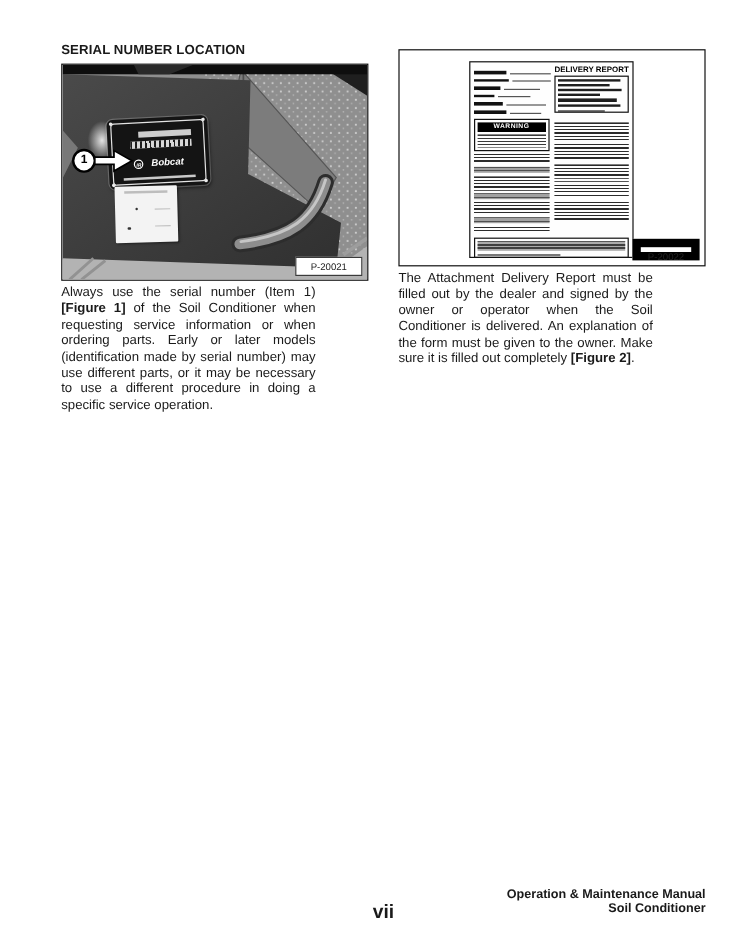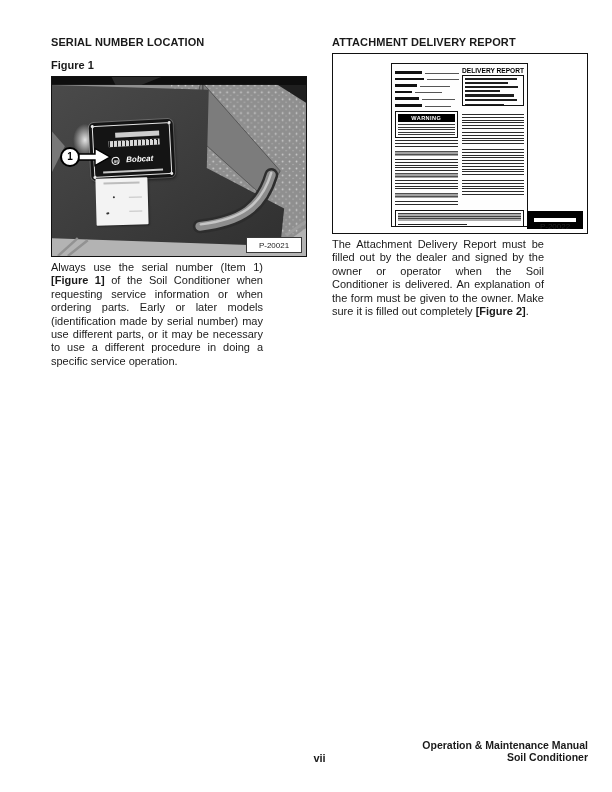--- a/index.html
+++ b/index.html
@@ -129,31 +129,30 @@
     position:absolute; right:4px; bottom:4px; width:56px; height:18px;
     background:#fff; border:7px solid #000000;
     font-size:8px; text-align:center; line-height:17px; color:#222;
   }
 
   
   .footer { position:absolute; left:51px; width:537px; top:740px; }
   .footer-right { text-align:right; font-weight:bold; font-size:10.5px; line-height:11.5px; }
   .footer-page {
     position:absolute; top:11.5px; left:0; right:0; text-align:center;
-    font-weight:bold; font-size:11px;
+    font-weight:bold; font-size:16px;
   }
 </style>
 </head>
 <body>
 
 <div class="page">
 
   <div class="col col-left">
     <div class="heading">SERIAL NUMBER LOCATION</div>
-    <div class="figlabel">Figure 1</div>
 
     <div class="figure-frame photo">
       <svg class="photo-bg" viewBox="0 0 256 181" preserveAspectRatio="none">
         <defs>
           <linearGradient id="pg" x1="0" y1="0" x2="1" y2="1">
             <stop offset="0" stop-color="#4a4a4a"></stop>
               <stop offset="1" stop-color="#303030"></stop>
           </linearGradient>
           <pattern id="sp" width="7" height="7" patternUnits="userSpaceOnUse">
             <circle cx="1.5" cy="1.5" r="0.9" fill="#dcdcdc"></circle>
@@ -210,21 +209,20 @@
 
       <div class="photo-id-box">P-20021</div>
     </div>
 
     <p class="body-text">
       <span>Always use the serial number (Item 1) </span><b>[Figure 1]</b><span> of the Soil Conditioner when requesting service information or when ordering parts. Early or later models (identification made by serial number) may use different parts, or it may be necessary to use a different procedure in doing a specific service operation.</span>
     </p>
   </div>
 
   <div class="col col-right">
-    <div class="heading">ATTACHMENT DELIVERY REPORT</div>
 
     <div class="figure-frame">
       <div class="form">
         <div class="form-top">
           <div class="f-left">
             <div class="frow">
                 <div class="lbl"></div>
                 <div class="ln"></div>
               </div>
             <div class="frow">

